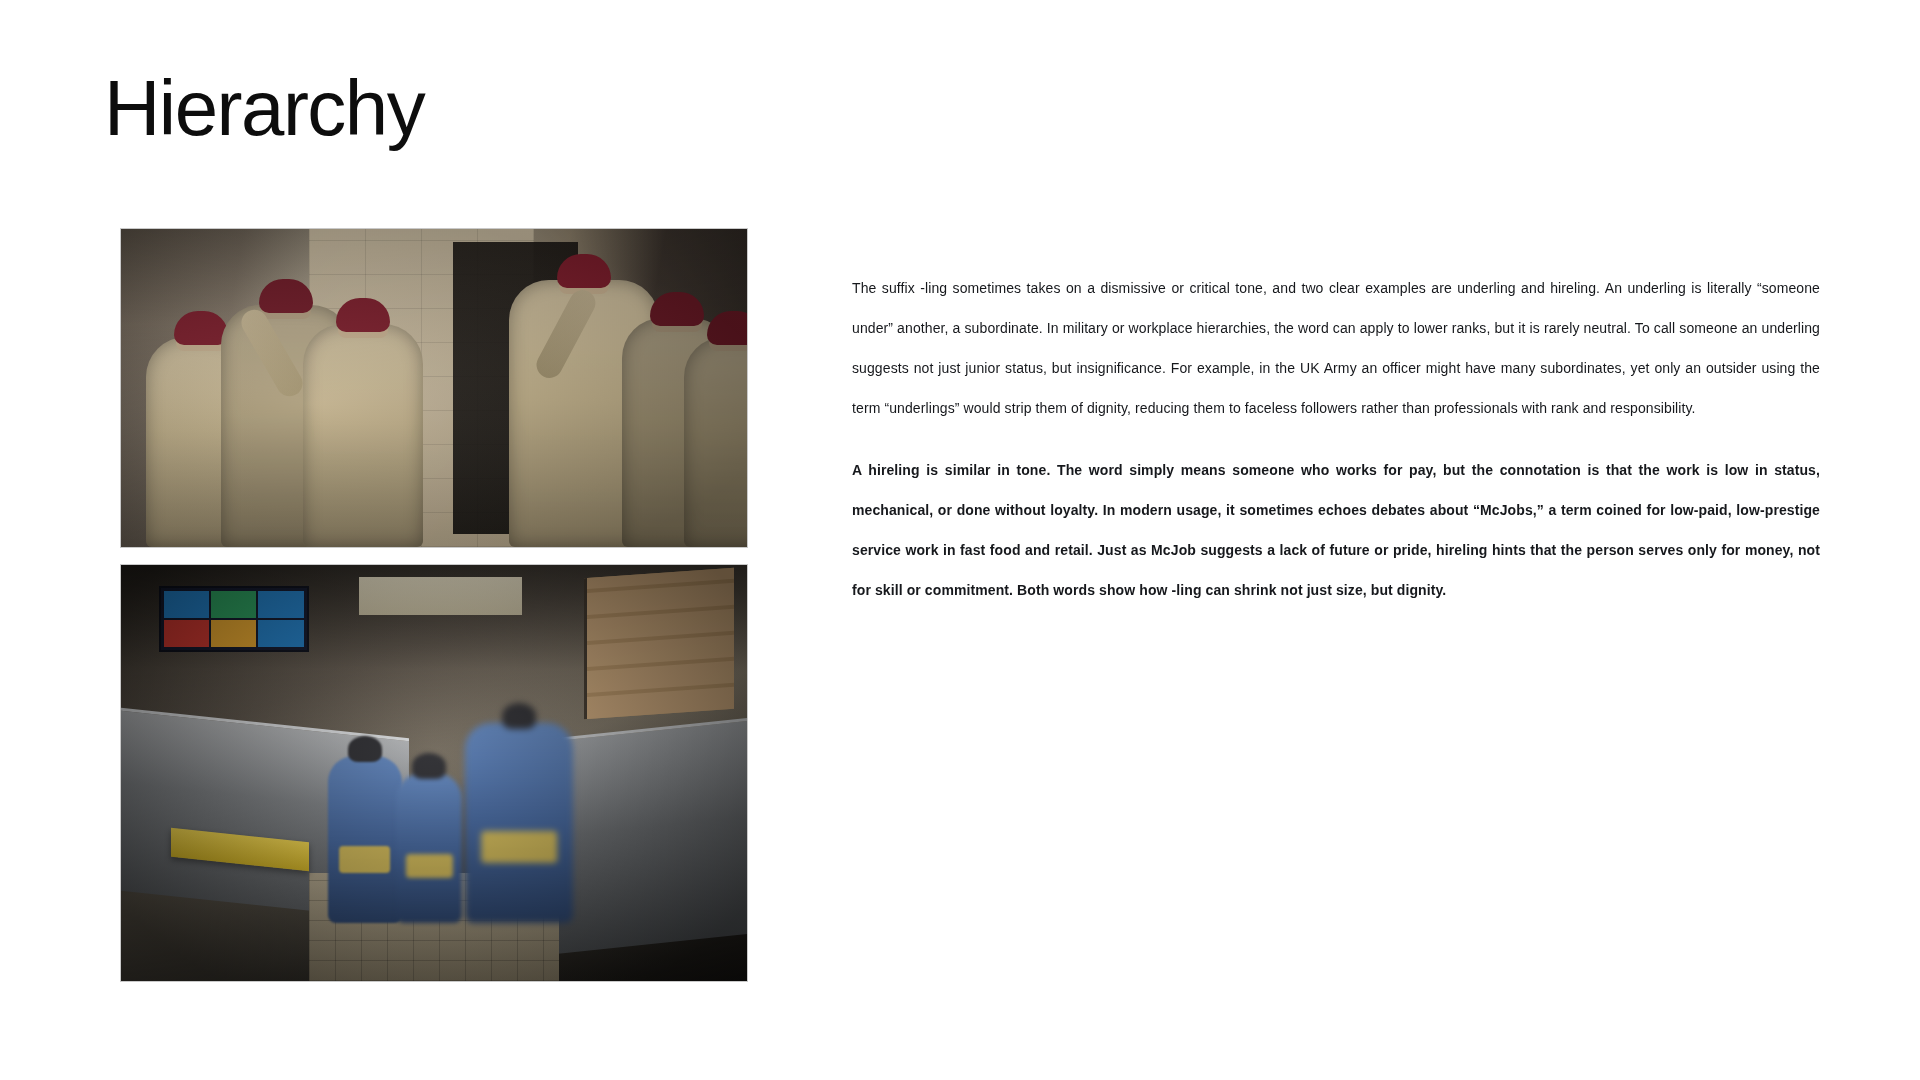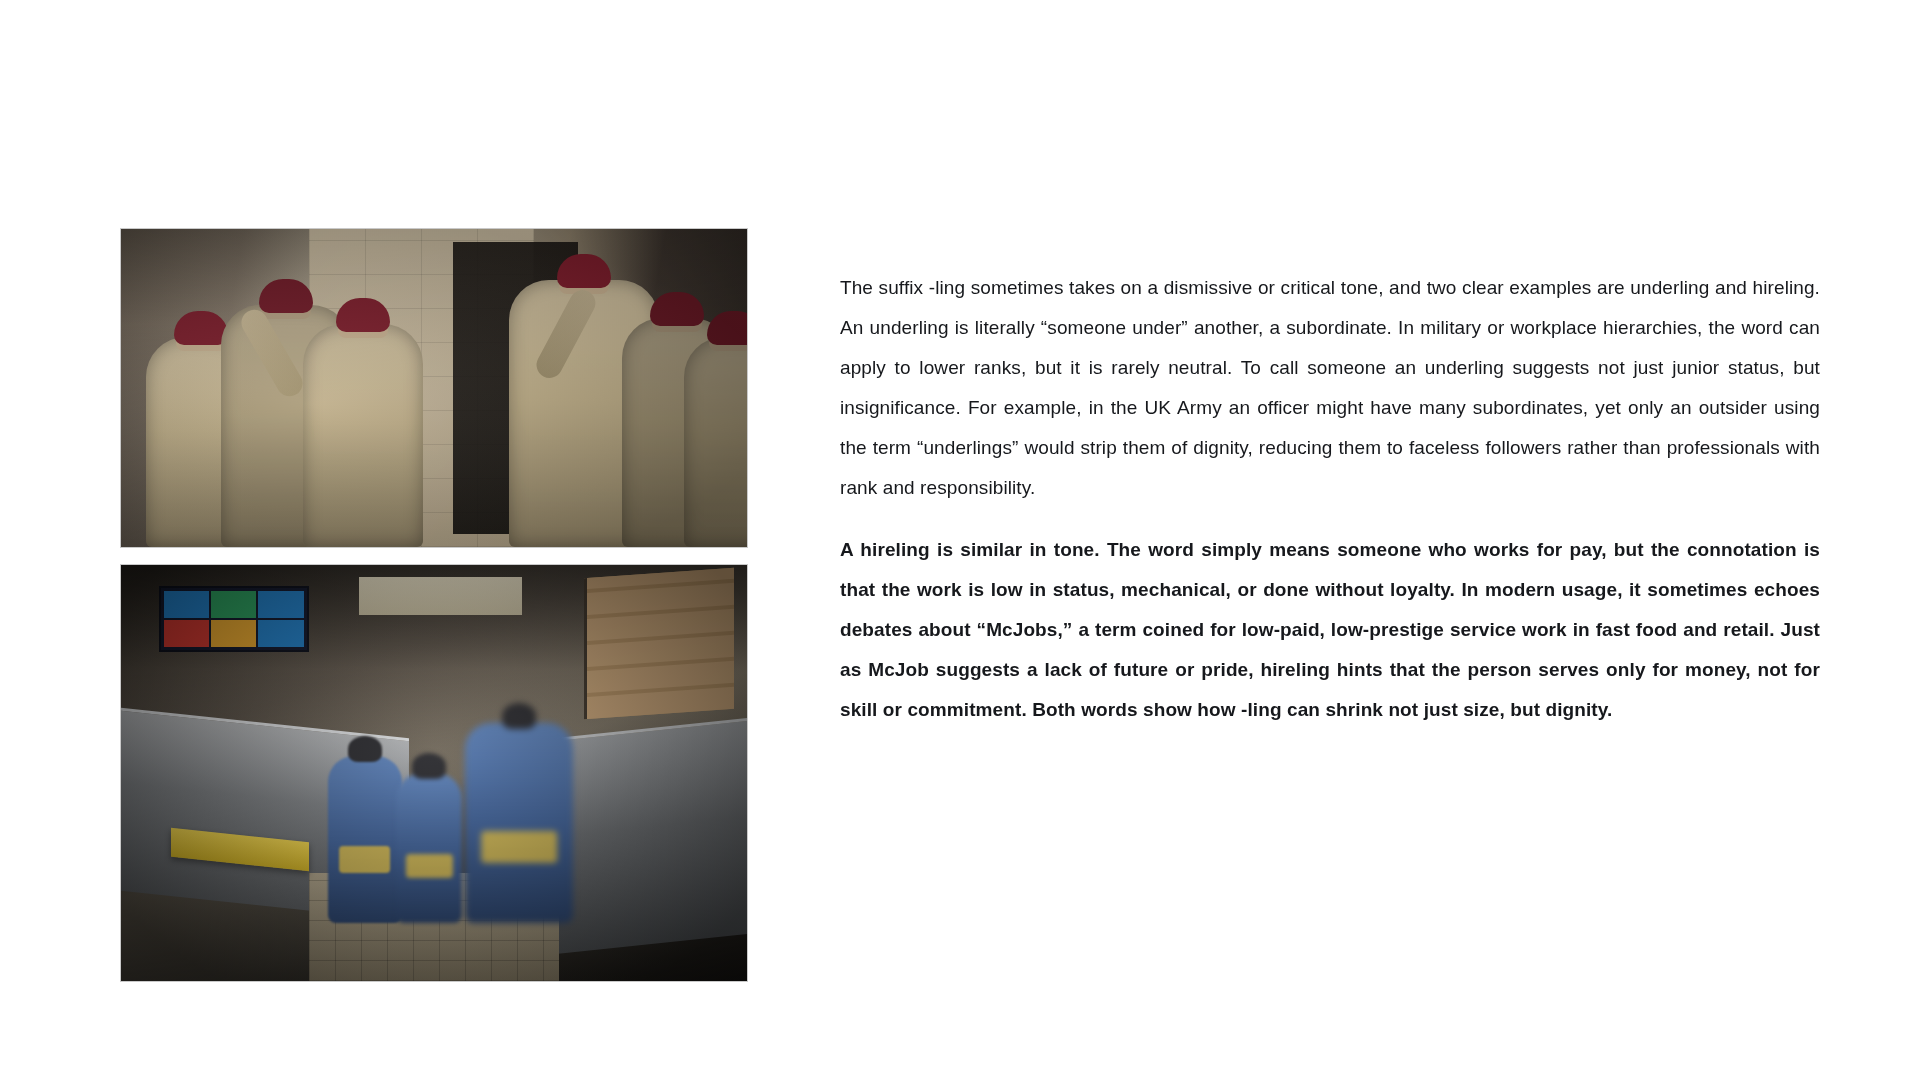--- a/index.html
+++ b/index.html
@@ -185,35 +185,36 @@
   }
 
   
   .text-col {
     position: absolute;
     left: 840px;
     top: 268px;
     width: 980px;
   }
   .para {
-    font-size: 19px;
+    font-size: 14px;
     line-height: 40px;
     color: #16181c;
     text-align: justify;
-    margin: 0 0 22px 0;
+    margin: 0 0 22px 12px;
     font-family: "Liberation Sans", sans-serif;
     letter-spacing: 0.1px;
   }
   .para:last-child { margin-bottom: 0; font-weight: bold; }
 </style>
 </head>
 <body>
 
 <div class="slide">
 
+  <div class="title">Hierarchy</div>
 
   <div class="images">
 
     <div class="photo top">
       <div class="p1">
         <div class="wall"></div>
         <div class="doorway"></div>
         <div class="fig f1"></div>
         <div class="fig f2"></div>
         <div class="fig f3"></div>

